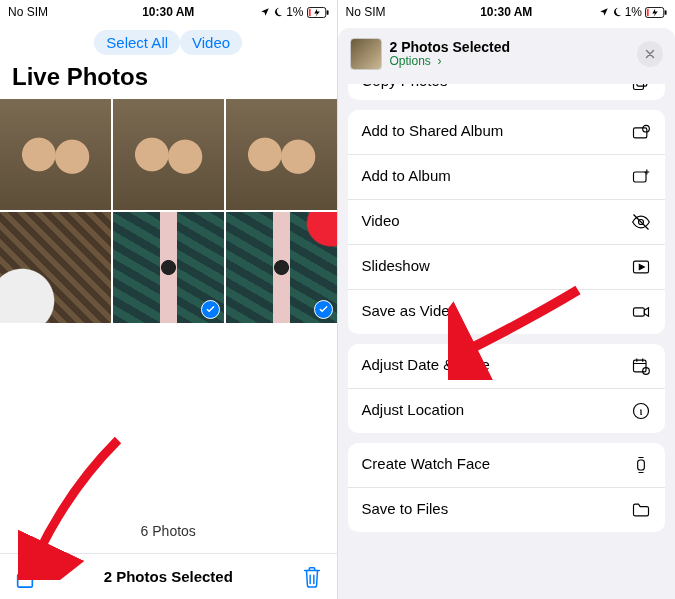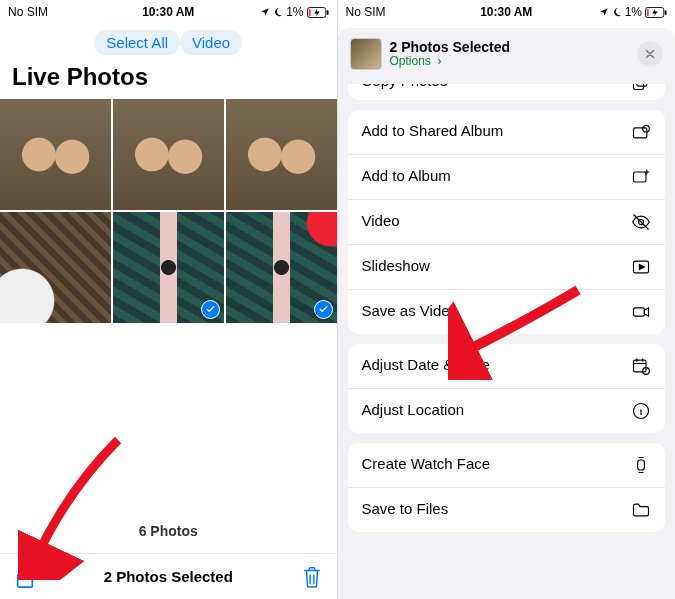--- a/index.html
+++ b/index.html
@@ -19,21 +19,21 @@
   
   .toolbar { display:flex; justify-content:center; padding:6px 10px 4px; font-size:15px; }
   .tbtn { color:#007aff; background:#e6f0fb; border-radius:14px; padding:4px 12px; font-weight:400; }
   .title { font-size:24px; font-weight:700; padding:4px 12px 8px; }
 
   .grid { display:grid; grid-template-columns:repeat(3,1fr); gap:2px; width:100%; }
   .cell { position:relative; aspect-ratio:1/1; overflow:hidden; }
   .check { position:absolute; right:4px; bottom:4px; width:19px; height:19px; border-radius:50%; background:#007aff; border:1.5px solid #fff; display:flex; align-items:center; justify-content:center; }
   .check svg { width:11px; height:11px; }
 
-  .footer-info { position:absolute; bottom:60px; width:100%; text-align:center; font-size:14px; font-weight:700; color:#333; }
+  .footer-info { position:absolute; bottom:60px; width:100%; text-align:center; font-size:14px; font-weight:400; color:#333; }
   .bottombar { position:absolute; bottom:0; left:0; right:0; height:46px; border-top:1px solid #e5e5e5; display:flex; align-items:center; justify-content:space-between; padding:0 14px; }
   .bottombar .sel { font-size:15px; font-weight:600; position:absolute; left:50%; transform:translateX(-50%); }
   .iconbtn svg { display:block; }
   .sheet { position:absolute; top:28px; left:0; right:0; bottom:0; background:#f2f2f6; border-radius:12px 12px 0 0; overflow:hidden; }
   .sheet-header { display:flex; align-items:center; gap:8px; padding:10px 12px 8px; background:#f2f2f6; }
   .thumb { width:32px; height:32px; border-radius:4px; background:linear-gradient(135deg,#6b5a3a,#cbb893); border:1px solid #ccc; }
   .sh-text { flex:1; line-height:1.1; }
   .sh-title { font-size:14px; font-weight:600; }
   .sh-opt { font-size:12px; color:#15803d; }
   .closebtn { width:26px; height:26px; border-radius:50%; background:#e5e5ea; display:flex; align-items:center; justify-content:center; color:#7b7b80; }

